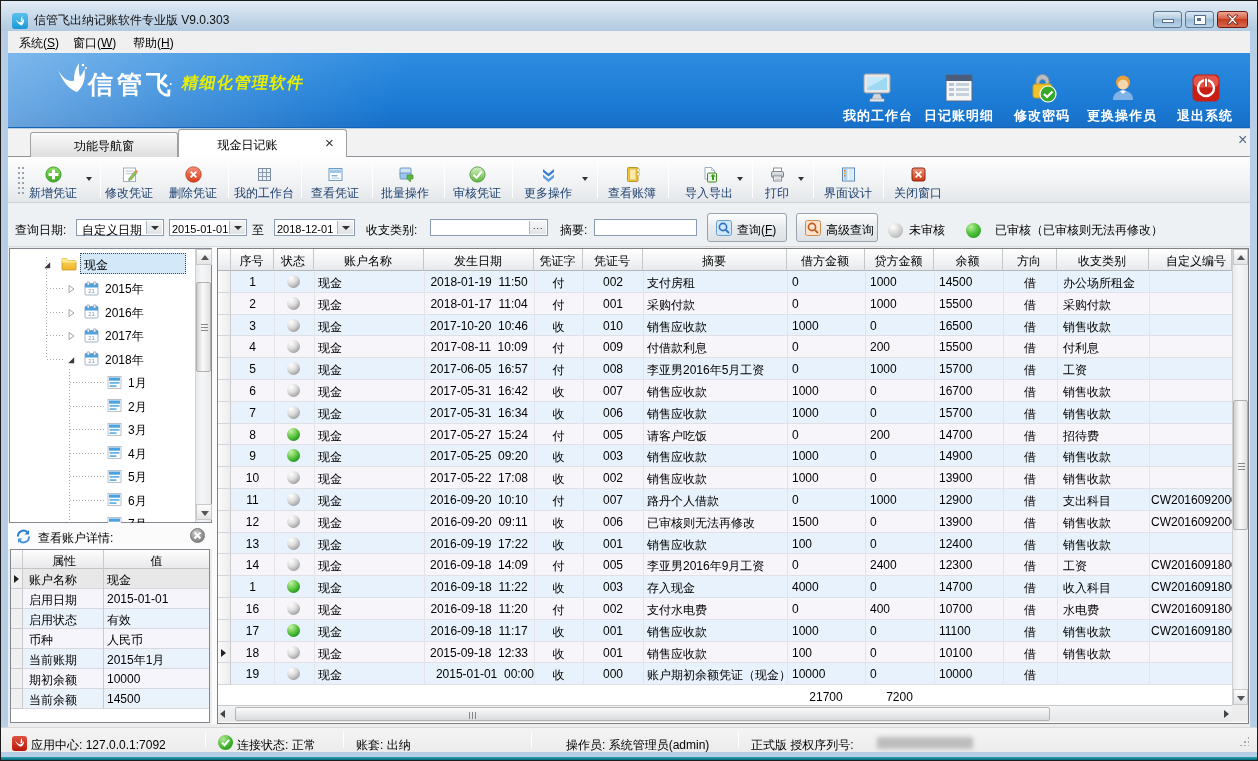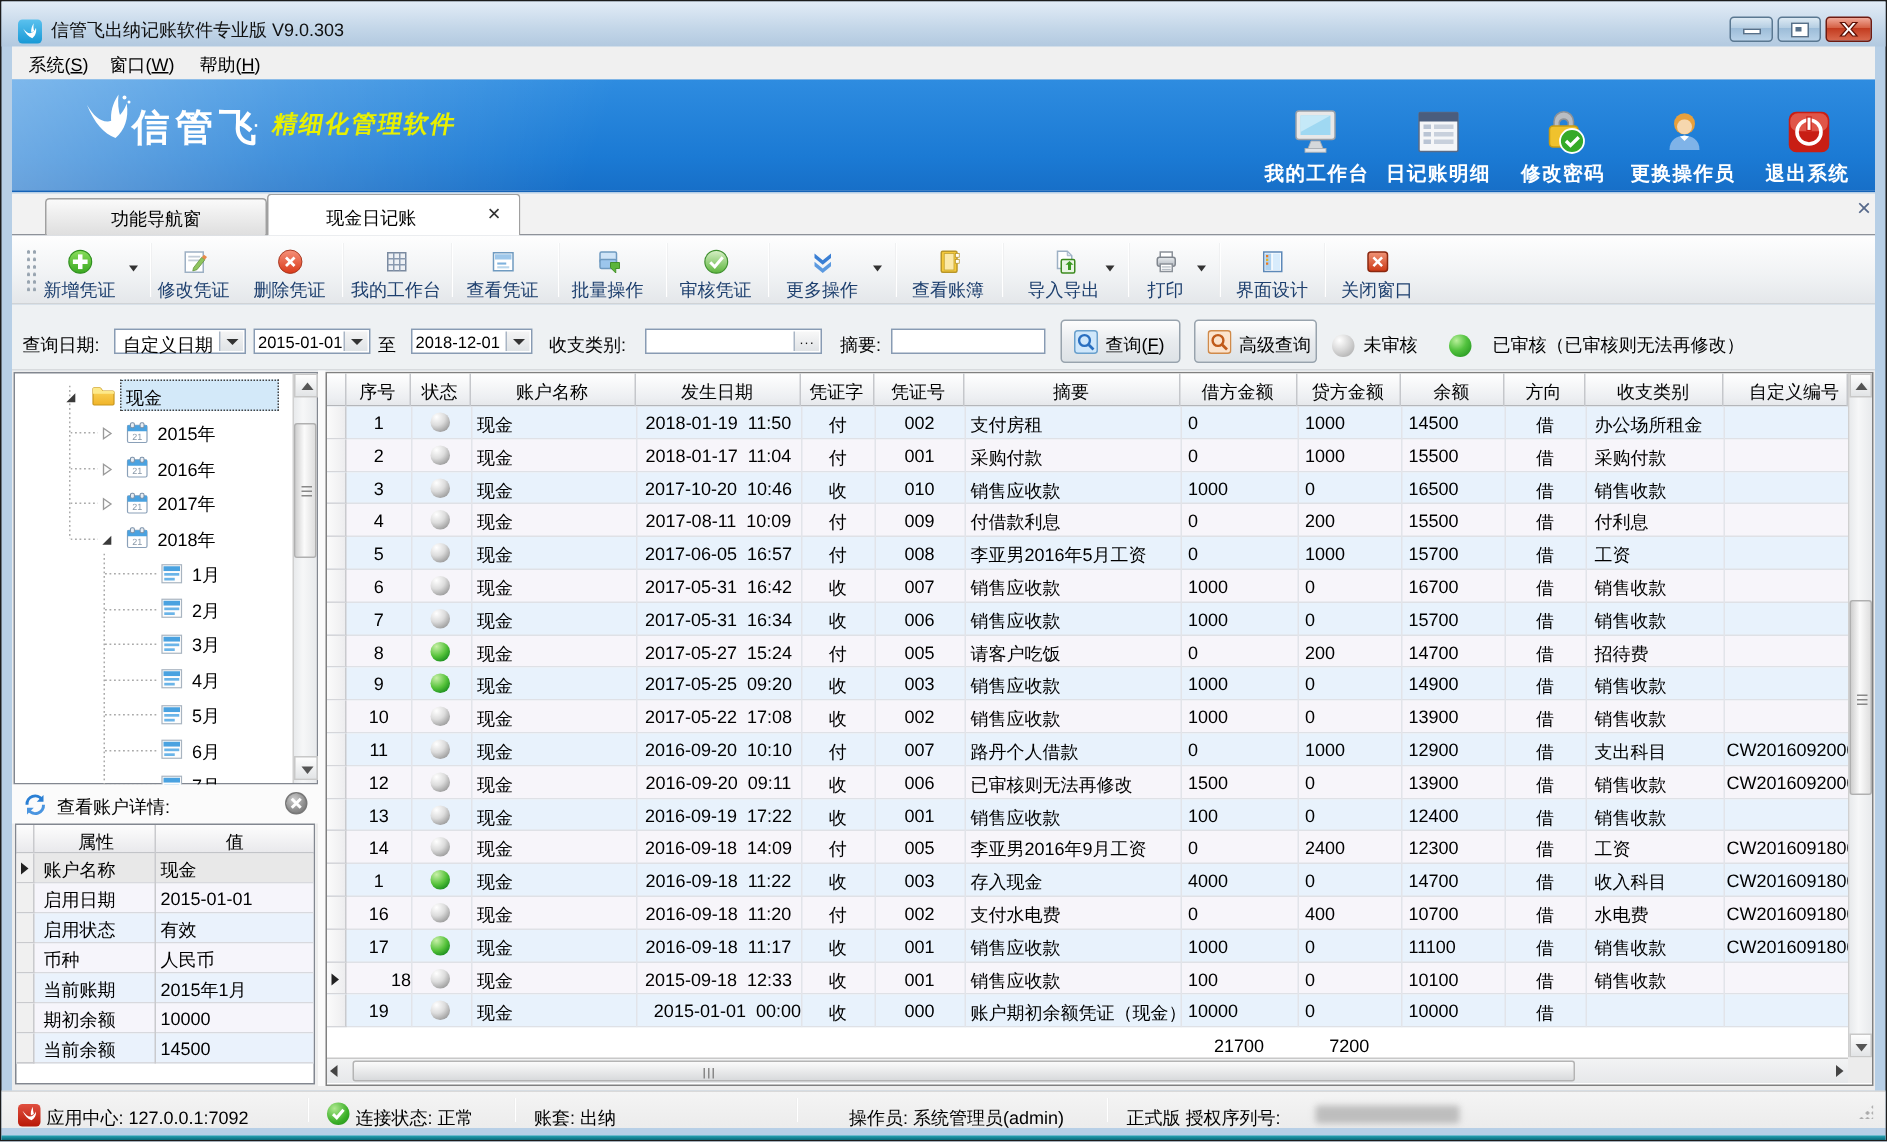--- a/index.html
+++ b/index.html
@@ -823,21 +823,21 @@
       <div style="position:absolute;left:429px;top:374.8000000000001px;white-space:nowrap">销售应收款</div>
       <div style="position:absolute;left:574px;top:374.8000000000001px">1000</div>
       <div style="position:absolute;left:652px;top:374.8000000000001px">0</div>
       <div style="position:absolute;left:721px;top:374.8000000000001px">11100</div>
       <div style="position:absolute;left:785px;top:374.8000000000001px;width:54px;text-align:center">借</div>
       <div style="position:absolute;left:845px;top:374.8000000000001px;white-space:nowrap">销售收款</div>
       <div style="position:absolute;left:933px;top:374.8000000000001px;white-space:nowrap;width:81px;overflow:hidden">CW20160918000</div>
       <div style="position:absolute;left:0;top:392.60000000000014px;width:1014px;height:21.8px;background:#f7f5fa;border-bottom:1px solid #dfe1e6"></div>
       <div style="position:absolute;left:0;top:392.60000000000014px;width:13px;height:21.8px;background:linear-gradient(90deg,#fbfbfb,#ededef);border-right:1px solid #c9cacd;border-bottom:1px solid #d5d6da"></div>
       <div style="position:absolute;left:3px;top:399.60000000000014px;width:0;height:0;border-top:4px solid transparent;border-bottom:4px solid transparent;border-left:5px solid #222"></div>
-      <div style="position:absolute;left:13px;top:396.60000000000014px;width:43px;text-align:right">18</div>
+      <div style="position:absolute;left:13px;top:396.60000000000014px;width:43px;text-align:center">18</div>
       <div style="position:absolute;left:69px;top:396.60000000000014px">
         <div style="width:13px;height:13px;border-radius:50%;background:radial-gradient(circle at 4px 3px,#ffffff,#dcdcdc 42%,#a0a0a0 78%,#bdbdbd)"></div>
       </div>
       <div style="position:absolute;left:100px;top:396.60000000000014px">现金</div>
       <div style="position:absolute;left:206px;top:396.60000000000014px;width:110px;text-align:center;white-space:pre">2015-09-18  12:33</div>
       <div style="position:absolute;left:316px;top:396.60000000000014px;width:49px;text-align:center">收</div>
       <div style="position:absolute;left:365px;top:396.60000000000014px;width:60px;text-align:center">001</div>
       <div style="position:absolute;left:429px;top:396.60000000000014px;white-space:nowrap">销售应收款</div>
       <div style="position:absolute;left:574px;top:396.60000000000014px">100</div>
       <div style="position:absolute;left:652px;top:396.60000000000014px">0</div>

